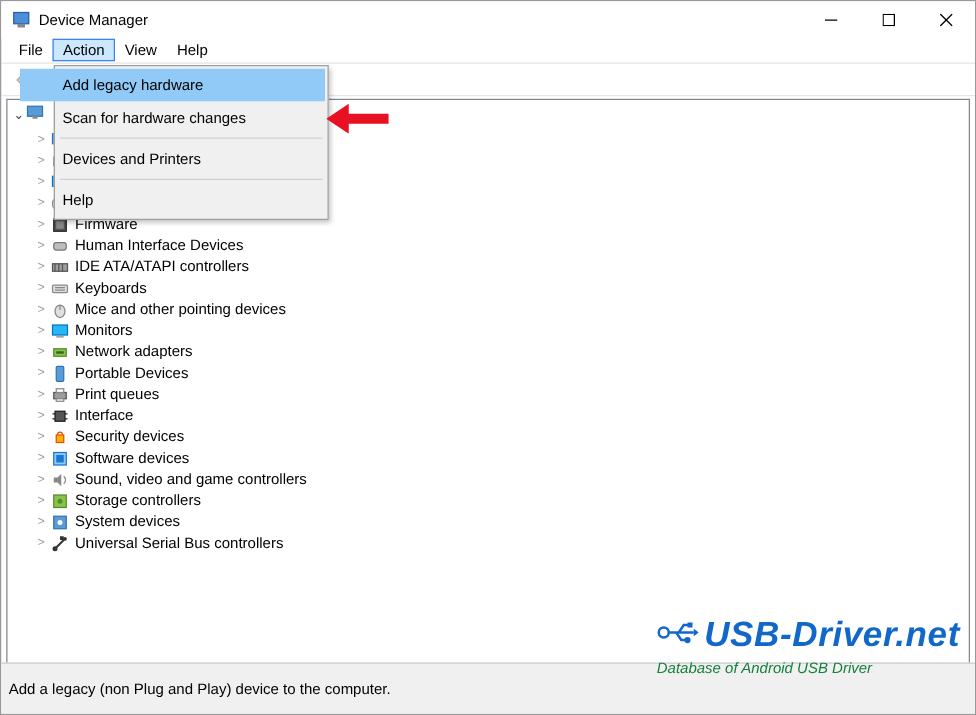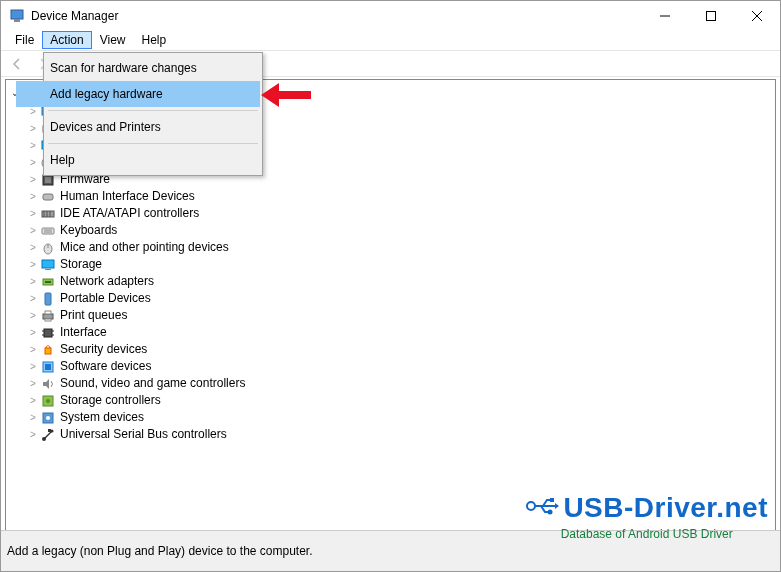--- a/index.html
+++ b/index.html
@@ -32,21 +32,21 @@
 
 .dropdown { position: absolute; top: 51px; left: 42px; width: 220px; background: #f0f0f0; border: 1px solid #a0a0a0; box-shadow: 2px 2px 4px rgba(0,0,0,0.25); z-index: 10; padding: 2px; }
 .dropdown .dditem { font-size: 12px; padding: 6px 10px 6px 34px; margin-left: -30px; position: relative; }
 .dropdown .dditem.hover { background: #91c9f7; }
 .dropdown .ddsep { height: 1px; background: #d0d0d0; margin: 3px 2px 3px 2px; }
 
 .arrow { position: absolute; top: 82px; left: 260px; z-index: 20; }
 
 .statusbar { position: absolute; bottom: 0; left: 0; right: 0; height: 20px; border-top: 1px solid #ccc; font-size: 12px; padding: 20px 6px; display: flex; align-items: center; background: #f0f0f0; }
 
-.watermark { position: absolute; right: 12px; bottom: 30px; text-align: center; color: #1168c9; font-family: "Comic Sans MS", cursive; z-index: 5; pointer-events: none; }
+.watermark { position: absolute; right: 12px; bottom: 30px; text-align: left; color: #1168c9; font-style: italic; font-family: "Comic Sans MS", cursive; z-index: 5; pointer-events: none; }
 .watermark .wm-main { font-size: 28px; font-weight: bold; letter-spacing: 0.5px; }
 .watermark .wm-sub { font-size: 12px; color: #15803d; }
 .wm-icon { display: inline-block; vertical-align: middle; margin-right: 4px; }
 </style>
 </head>
 <body>
 
 <div class="titlebar">
   <span class="ticon">
     <svg viewBox="0 0 16 16">
@@ -103,22 +103,22 @@
   <div class="sep"></div>
   <div class="tbtn">
       <svg width="16" height="16" viewBox="0 0 16 16">
         <rect x="2" y="3" width="12" height="10" fill="#fff" stroke="#888"></rect>
         <text x="8" y="11" font-size="9" text-anchor="middle" fill="#5b9bd5">?</text>
       </svg>
     </div>
 </div>
 
 <div class="dropdown">
+  <div class="dditem hover">Add legacy hardware</div>
   <div class="dditem">Scan for hardware changes</div>
-  <div class="dditem hover">Add legacy hardware</div>
   <div class="ddsep"></div>
   <div class="dditem">Devices and Printers</div>
   <div class="ddsep"></div>
   <div class="dditem">Help</div>
 </div>
 
 <div class="arrow">
   <svg width="50" height="24" viewBox="0 0 50 24">
       <path d="M50 8 L50 16 L18 16 L18 24 L0 12 L18 0 L18 8 Z" fill="#e81123"></path>
     </svg>
@@ -228,21 +228,21 @@
           <span class="nlabel">Mice and other pointing devices</span>
         </div>
         <div class="node">
           <span class="caret">&gt;</span>
           <span class="nicon">
             <svg width="16" height="16" viewBox="0 0 16 16">
               <rect x="2" y="3" width="12" height="8" fill="#29b6f6" stroke="#0277bd"></rect>
               <rect x="5" y="12" width="6" height="1" fill="#888"></rect>
             </svg>
           </span>
-          <span class="nlabel">Storage</span>
+          <span class="nlabel">Monitors</span>
         </div>
         <div class="node">
           <span class="caret">&gt;</span>
           <span class="nicon">
             <svg width="16" height="16" viewBox="0 0 16 16">
               <rect x="3" y="5" width="10" height="6" fill="#8bc34a" stroke="#558b2f"></rect>
               <rect x="5" y="7" width="6" height="2" fill="#33691e"></rect>
             </svg>
           </span>
           <span class="nlabel">Network adapters</span>

